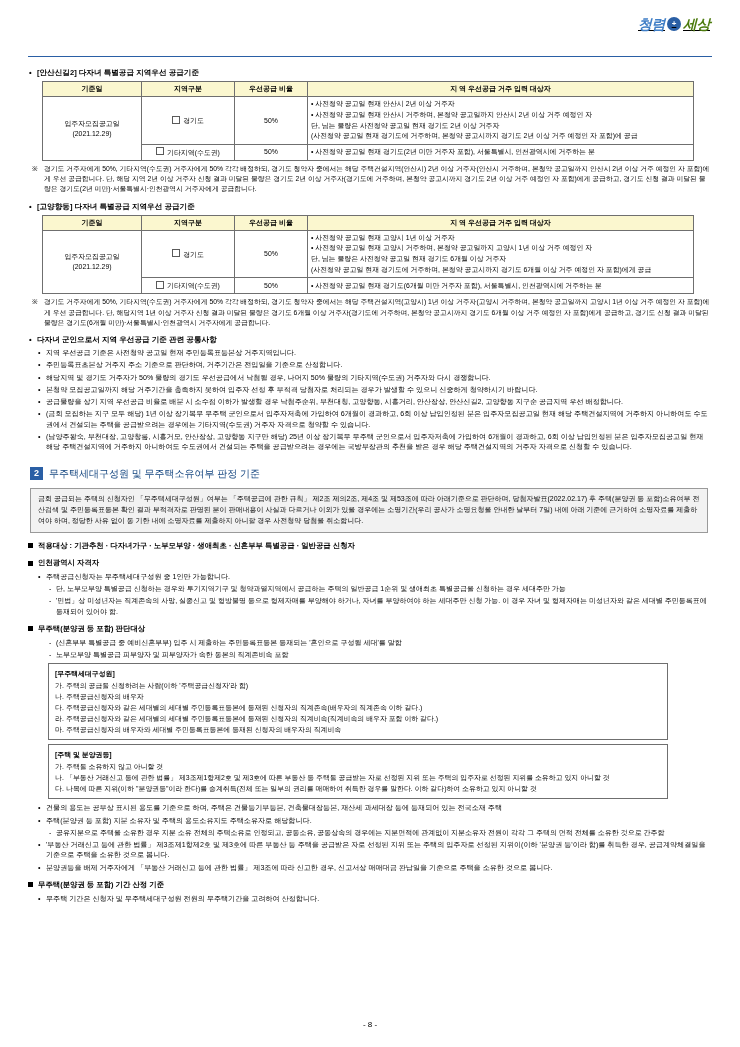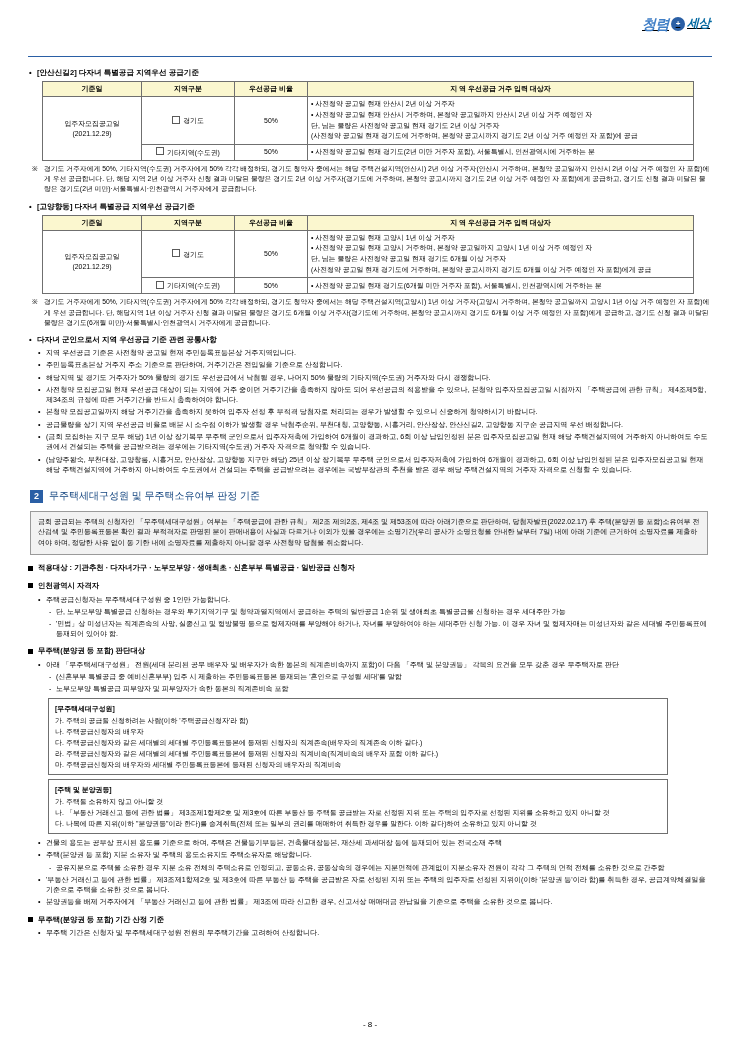--- a/index.html
+++ b/index.html
@@ -49,22 +49,22 @@
     height: 14px;
     border-radius: 50%;
     background: #2a5fa5;
     color: #fff;
     font-size: 8px;
     line-height: 14px;
     text-align: center;
     font-weight: bold;
   }
   .logo-text2 {
-    color: #0369a1;
-    font-size: 12px;
+    color: #4d7c0f;
+    font-size: 14px;
     font-weight: bold;
     font-style: italic;
     letter-spacing: -0.5px;
   }
   .hr-top {
     border: 0;
     border-top: 1.6px solid #2a5fa5;
     margin: 0 0 10px 0;
   }
   
@@ -299,21 +299,20 @@
   </tbody>
     </table>
 
   <div class="note">경기도 거주자에게 50%, 기타지역(수도권) 거주자에게 50% 각각 배정하되, 경기도 청약자 중에서는 해당 주택건설지역(고양시) 1년 이상 거주자(고양시 거주하며, 본청약 공고일까지 고양시 1년 이상 거주 예정인 자 포함)에게 우선 공급합니다. 단, 해당지역 1년 이상 거주자 신청 결과 미달된 물량은 경기도 6개월 이상 거주자(경기도에 거주하며, 본청약 공고시까지 경기도 6개월 이상 거주 예정인 자 포함)에게 공급하고, 경기도 신청 결과 미달된 물량은 경기도(6개월 미만)·서울특별시·인천광역시 거주자에게 공급합니다.</div>
 
   <div class="bullet-dot">다자녀 군인으로서 지역 우선공급 기준 관련 공통사항</div>
   <div>
     <div class="lvl2">지역 우선공급 기준은 사전청약 공고일 현재 주민등록표등본상 거주지역입니다.</div>
     <div class="lvl2">주민등록표초본상 거주지 주소 기준으로 판단하며, 거주기간은 전입일을 기준으로 산정합니다.</div>
     <div class="lvl2">해당지역 및 경기도 거주자가 50% 물량의 경기도 우선공급에서 낙첨될 경우, 나머지 50% 물량의 기타지역(수도권) 거주자와 다시 경쟁합니다.</div>
-    <div class="lvl2">사전청약 모집공고일 현재 우선공급 대상이 되는 지역에 거주 중이던 거주기간을 충족하지 않아도 되어 우선공급의 적용받을 수 있으나, 본청약 입주자모집공고일 시점까지 「주택공급에 관한 규칙」 제4조제5항, 제34조의 규정에 따른 거주기간을 반드시 충족하여야 합니다.</div>
     <div class="lvl2">본청약 모집공고일까지 해당 거주기간을 충족하지 못하여 입주자 선정 후 부적격 당첨자로 처리되는 경우가 발생할 수 있으니 신중하게 청약하시기 바랍니다.</div>
     <div class="lvl2">공급물량을 상기 지역 우선공급 비율로 배분 시 소수점 이하가 발생할 경우 낙첨주순위, 부천대칭, 고양향동, 시흥거리, 안산장상, 안산신길2, 고양향동 지구순 공급지역 우선 배정합니다.</div>
     <div class="lvl2">(금회 모집하는 지구 모두 해당) 1년 이상 장기복무 무주택 군인으로서 입주자저축에 가입하여 6개월이 경과하고, 6회 이상 납입인정된 분은 입주자모집공고일 현재 해당 주택건설지역에 거주하지 아니하여도 수도권에서 건설되는 주택을 공급받으려는 경우에는 기타지역(수도권) 거주자 자격으로 청약할 수 있습니다.</div>
     <div class="lvl2">(남양주왕숙, 부천대장, 고양창릉, 시흥거모, 안산장상, 고양향동 지구만 해당) 25년 이상 장기복무 무주택 군인으로서 입주자저축에 가입하여 6개월이 경과하고, 6회 이상 납입인정된 분은 입주자모집공고일 현재 해당 주택건설지역에 거주하지 아니하여도 수도권에서 건설되는 주택을 공급받으려는 경우에는 국방부장관의 추천을 받은 경우 해당 주택건설지역의 거주자 자격으로 신청할 수 있습니다.</div>
   </div>
 
   <div class="sec-head">
     <div class="sec-num">2</div>
     <div class="sec-title">무주택세대구성원 및 무주택소유여부 판정 기준</div>
   </div>
@@ -324,21 +323,20 @@
     <span>적용대상 :</span>
     <span>기관추천 · 다자녀가구 · 노부모부양 · 생애최초 · 신혼부부 특별공급 · 일반공급 신청자</span>
   </div>
 
   <div class="sq">인천광역시 자격자</div>
   <div class="lvl2">주택공급신청자는 무주택세대구성원 중 1인만 가능합니다.</div>
   <div class="lvl3">단, 노부모부양 특별공급 신청하는 경우와 투기지역기구 및 청약과열지역에서 공급하는 주택의 일반공급 1순위 및 생애최초 특별공급을 신청하는 경우 세대주만 가능</div>
   <div class="lvl3">'민법」상 미성년자는 직계존속의 사망, 실종신고 및 형방불명 등으로 형제자매를 부양해야 하거나, 자녀를 부양하여야 하는 세대주만 신청 가능. 이 경우 자녀 및 형제자매는 미성년자와 같은 세대별 주민등록표에 등재되어 있어야 함.</div>
 
   <div class="sq">무주택(분양권 등 포함) 판단대상</div>
-  <div class="lvl2">아래 「무주택세대구성원」 전원(세대 분리된 공무 배우자 및 배우자가 속한 동본의 직계존비속까지 포함)이 다음 「주택 및 분양권등」 각목의 요건을 모두 갖춘 경우 무주택자로 판단</div>
   <div class="lvl3">(신혼부부 특별공급 중 예비신혼부부) 입주 시 제출하는 주민등록표등본 등재되는 '혼인으로 구성될 세대'를 말함</div>
   <div class="lvl3">노부모부양 특별공급 피부양자 및 피부양자가 속한 동본의 직계존비속 포함</div>
 
   <div class="inner-box">
     <div class="ttl">[무주택세대구성원]</div>
     <div class="ib-line"><span class="k">가.</span><span>주택의 공급을 신청하려는 사람(이하 '주택공급신청자'라 함)</span></div>
     <div class="ib-line"><span class="k">나.</span><span>주택공급신청자의 배우자</span></div>
     <div class="ib-line"><span class="k">다.</span><span>주택공급신청자와 같은 세대별의 세대별 주민등록표등본에 등재된 신청자의 직계존속(배우자의 직계존속 이하 같다.)</span></div>
     <div class="ib-line"><span class="k">라.</span><span>주택공급신청자와 같은 세대별의 세대별 주민등록표등본에 등재된 신청자의 직계비속(직계비속의 배우자 포함 이하 같다.)</span></div>
     <div class="ib-line"><span class="k">마.</span><span>주택공급신청자의 배우자와 세대별 주민등록표등본에 등재된 신청자의 배우자의 직계비속</span></div>

